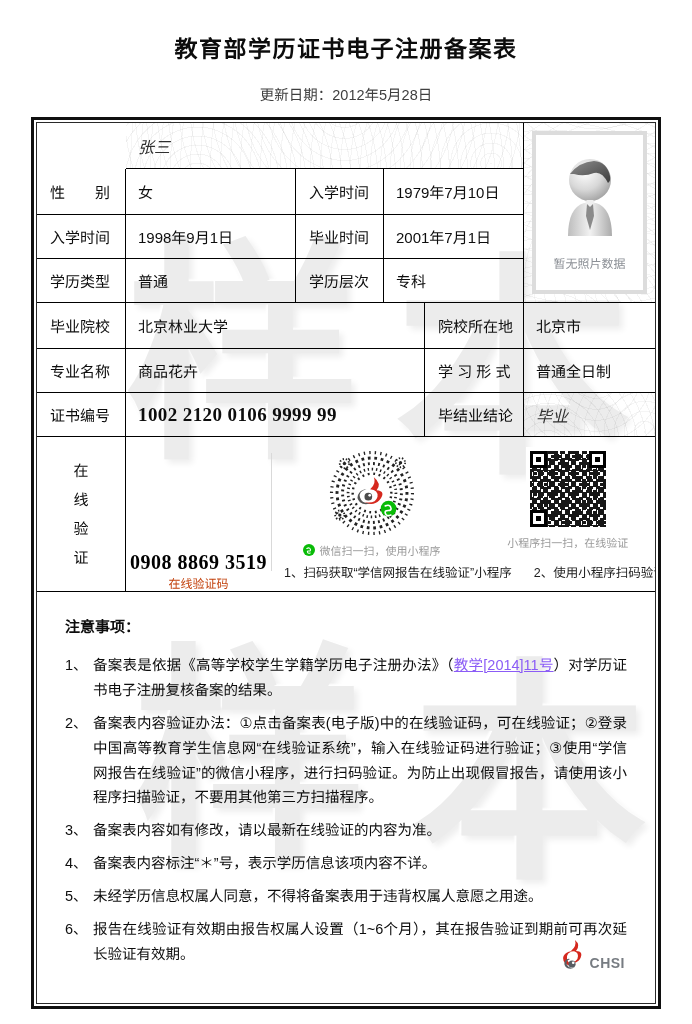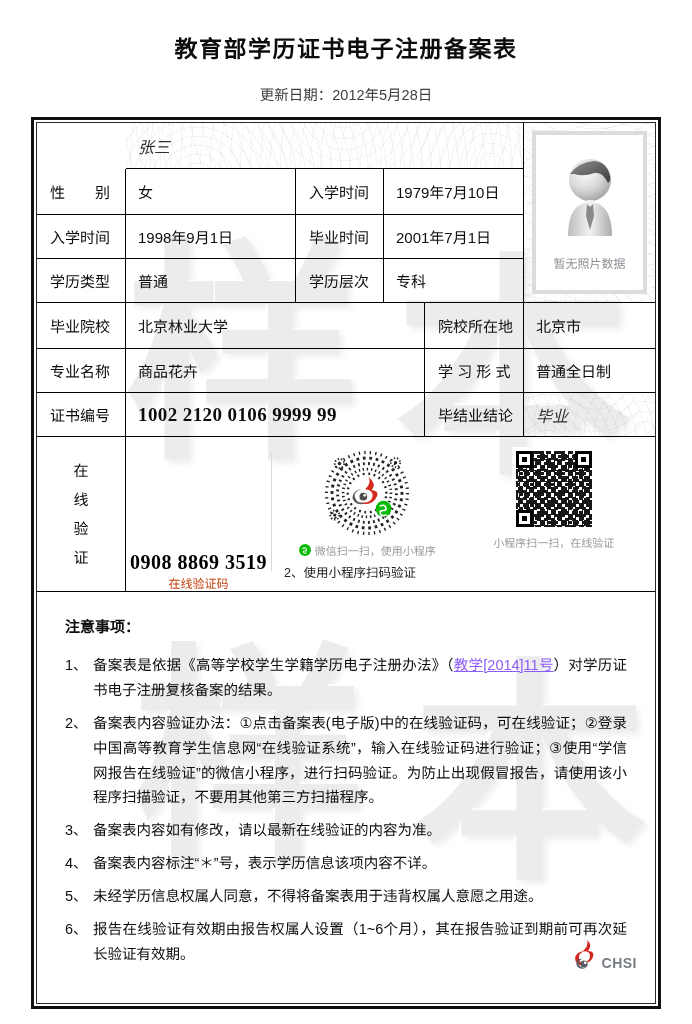--- a/index.html
+++ b/index.html
@@ -83,21 +83,21 @@
   .finder::after { content:""; position:absolute; inset:3px; background:#000; }
   .f-tl { top:4px; left:4px; } .f-tr { top:4px; right:4px; } .f-bl { bottom:4px; left:4px; }
 
   
   .notes-cell { padding:22px 28px 0 28px; display:block; font-size:14.5px; line-height:1.72; }
   .notes-head { font-weight:700; font-size:15px; margin-bottom:13px; }
   .note-item { display:flex; margin-bottom:8px; text-align:justify; }
   .note-num { flex:0 0 28px; }
   .note-text { flex:1; }
   .doc-link { color:#8b5cf6; text-decoration:underline; }
-  .chsi-logo { position:absolute; right:18px; bottom:32px; display:flex; align-items:flex-end; gap:4px; }
+  .chsi-logo { position:absolute; right:30px; bottom:32px; display:flex; align-items:flex-end; gap:4px; }
   .chsi-text { font-size:14px; font-weight:700; color:#777c82; letter-spacing:.5px; }
 </style>
 </head>
 <body>
 
 <div class="page">
 
   <div class="doc-title">教育部学历证书电子注册备案表</div>
   <div class="doc-update">更新日期：2012年5月28日</div>
 
@@ -228,20 +228,21 @@
                     <div class="finder f-tl"></div>
                     <div class="finder f-tr"></div>
                     <div class="finder f-bl"></div>
                   </div>
                   <span class="qr-cap">
                     <span>小程序扫一扫，在线验证</span>
                   </span>
                 </div>
               </div>
               <div class="steps">
+                <span>1、扫码获取“学信网报告在线验证”小程序</span>
                 <span>2、使用小程序扫码验证</span>
               </div>
             </div>
           </div>
         </div>
 
         <div class="cell no-r no-b notes-cell" style="grid-area:9/1/10/7">
           <div class="notes-head">注意事项：</div>
 
           <div class="note-item">

